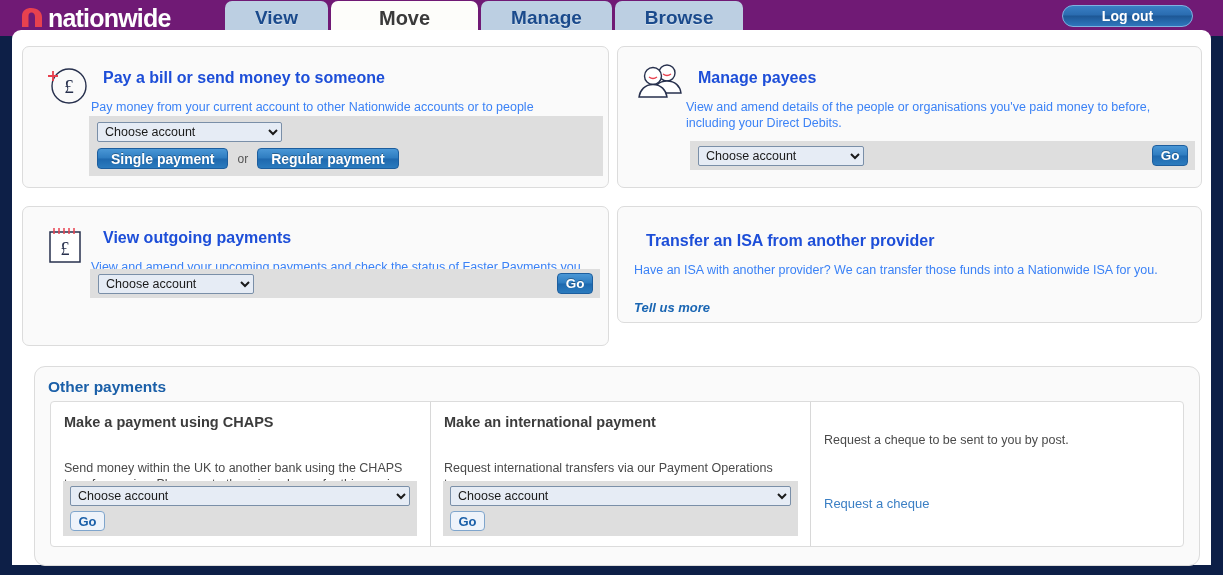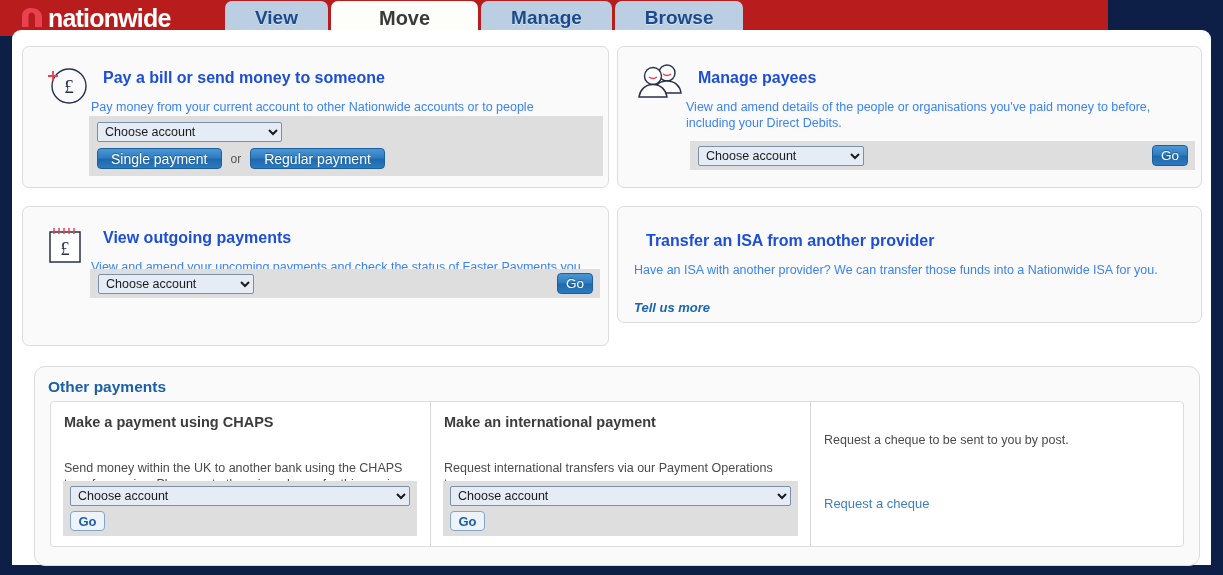--- a/index.html
+++ b/index.html
@@ -7,22 +7,22 @@
     margin: 0; padding: 0;
     width: 1223px; height: 575px;
     overflow: hidden;
     background: #0d1f47;
     font-family: "Liberation Sans", sans-serif;
     -webkit-font-smoothing: antialiased;
   }
 
   
   #topbar {
-    position: absolute; left: 0; top: 0; width: 1108px; height: 36px;
-    background: #b91c1c;
+    position: absolute; left: 0; top: 0; width: 1223px; height: 36px;
+    background: #701a75;
   }
   #logo {
     position: absolute; left: 20px; top: 4px;
     display: flex; align-items: center; height: 28px;
   }
   #logo-mark { width: 25px; height: 22px; margin-right: 3px; }
   #logo-text {
     color: #ffffff; font-size: 25px; font-weight: bold;
     letter-spacing: -0.8px; line-height: 26px;
   }
@@ -99,21 +99,21 @@
     padding: 0 2px 0 3px;
     cursor: pointer;
     -moz-appearance: none;
   }
 
   
   .btn-blue {
     background: linear-gradient(to bottom, #4a97d6 0%, #2e7cc0 48%, #1e68ae 52%, #2b7bbe 100%);
     border: 1px solid #1d5e9e;
     border-radius: 4px;
-    color: #ffffff; font-weight: normal;
+    color: #ffffff; font-weight: bold;
     display: inline-flex; align-items: center; justify-content: center;
     cursor: pointer;
     text-shadow: 0 -1px 0 rgba(0,0,0,.3);
   }
   .btn-pay { height: 21px; font-size: 14px; padding: 0 13px; }
   .btn-go  { height: 21px; width: 36px; font-size: 13.5px; }
   .or-text { color: #555; font-size: 12px; margin: 0 9px; }
 
   
   .btn-go-light {
@@ -176,20 +176,21 @@
     <span id="logo-text">nationwide</span>
   </div>
 
   <div id="tabs">
     <div class="tab">View</div>
     <div class="tab active">Move</div>
     <div class="tab">Manage</div>
     <div class="tab">Browse</div>
   </div>
 
+  <div id="logout">Log out</div>
 </div>
 
 <div id="sheet">
 
   <div class="card" style="left:10px; top:16px; width:587px; height:142px;">
 
     <span style="position:absolute; left:22px; top:16px;">
       <svg width="44" height="42" viewBox="0 0 44 42" xmlns="http://www.w3.org/2000/svg">
         <circle cx="24" cy="23" r="17" fill="none" stroke="#27304d" stroke-width="1.4"></circle>
         <text x="24" y="30" text-anchor="middle" font-family="Liberation Serif, serif" font-size="19" fill="#27304d">£</text>

